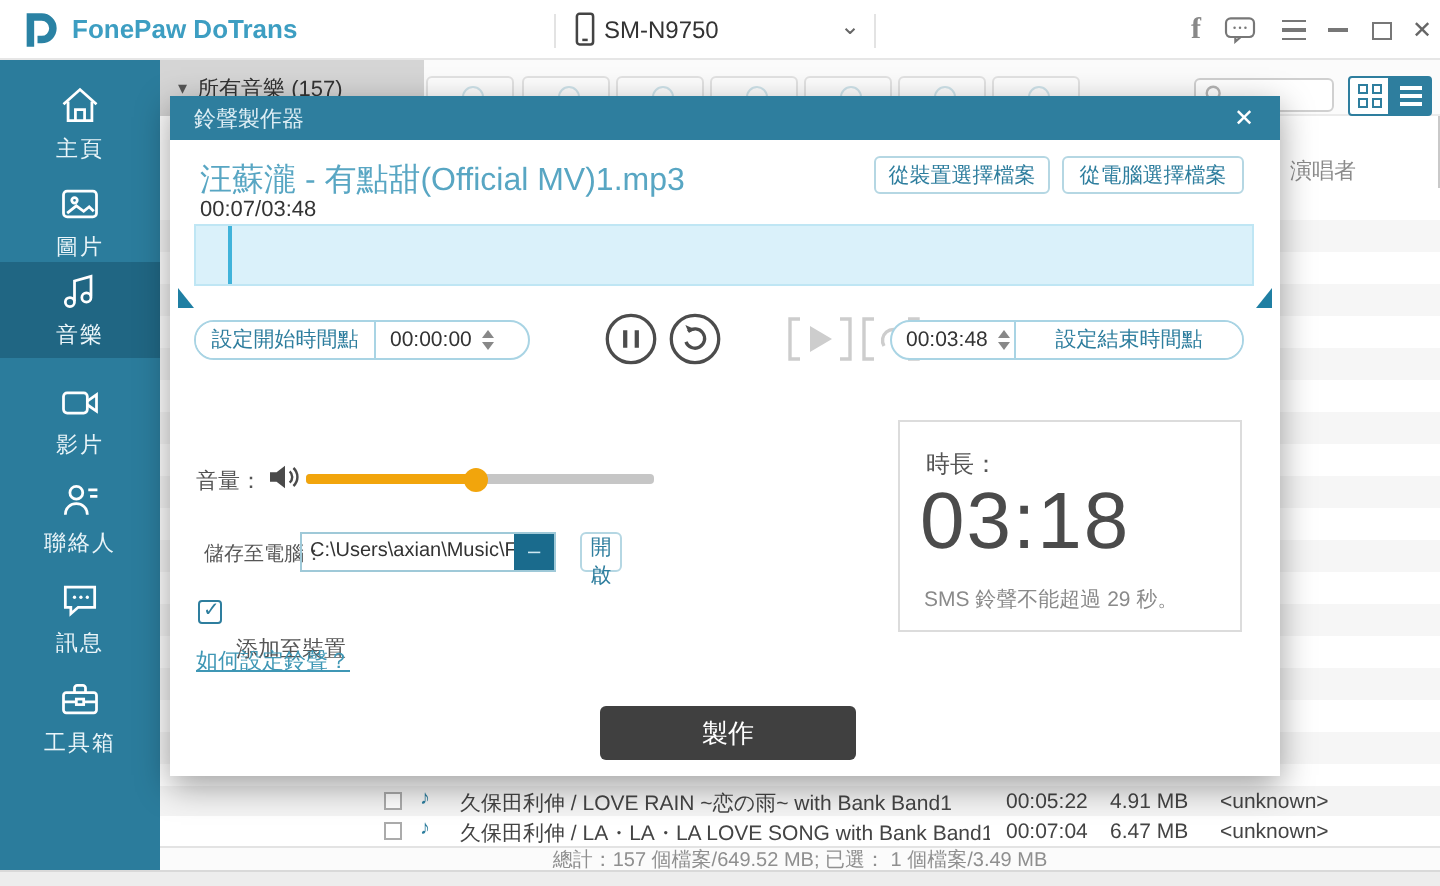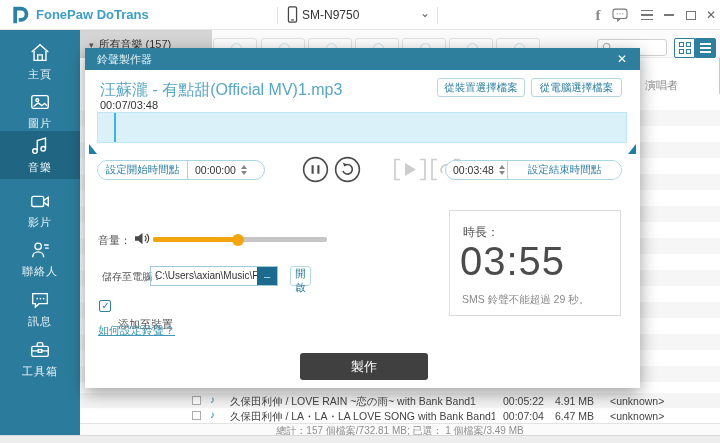--- a/index.html
+++ b/index.html
@@ -284,21 +284,21 @@
     <span class="rartist">&lt;unknown&gt;</span>
   </div>
   <div class="song-row rowB">
     <span class="cb"></span>
     <span class="note"></span>
     <span class="rtitle">久保田利伸 / LA・LA・LA LOVE SONG with Bank Band1</span>
     <span class="rdur">00:07:04</span>
     <span class="rsize">6.47 MB</span>
     <span class="rartist">&lt;unknown&gt;</span>
   </div>
-  <div class="statusbar">總計：157 個檔案/732.81 MB; 已選： 1 個檔案/3.49 MB</div>
+  <div class="statusbar">總計：157 個檔案/649.52 MB; 已選： 1 個檔案/3.49 MB</div>
   <div class="bottomstrip"></div>
 
   <div class="dialog">
     <div class="dlg-head">
       <span>鈴聲製作器</span>
     </div>
     <span class="dlg-close"></span>
 
     <div class="song-name">汪蘇瀧 - 有點甜(Official MV)1.mp3</div>
     <div class="song-time">00:07/03:48</div>
@@ -376,20 +376,20 @@
       <button class="browse-btn">–</button>
     </div>
     <button class="open-btn">開啟</button>
 
     <span class="dchk"></span>
     <span class="chk-label">添加至裝置</span>
     <span class="howto">如何設定鈴聲？</span>
 
     <div class="info-panel">
       <span class="dur-label">時長：</span>
-      <span class="dur-value">03:55</span>
+      <span class="dur-value">03:18</span>
       <span class="sms-note">SMS 鈴聲不能超過 29 秒。</span>
     </div>
 
     <button class="make-btn">製作</button>
   </div>
 
 </div>
 
 </body></html>

